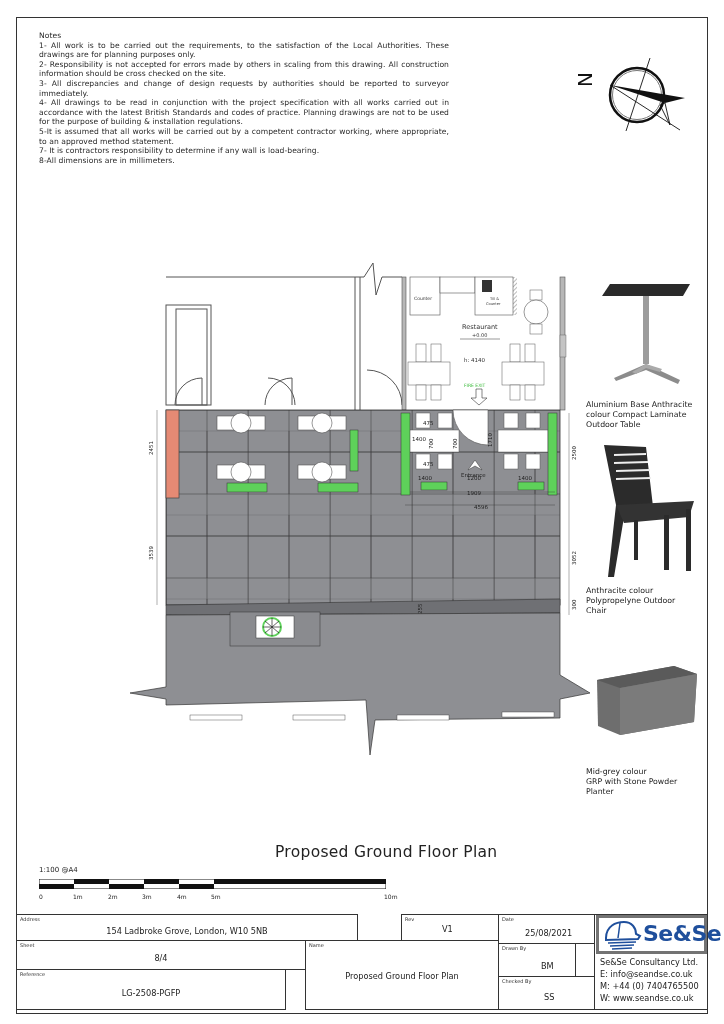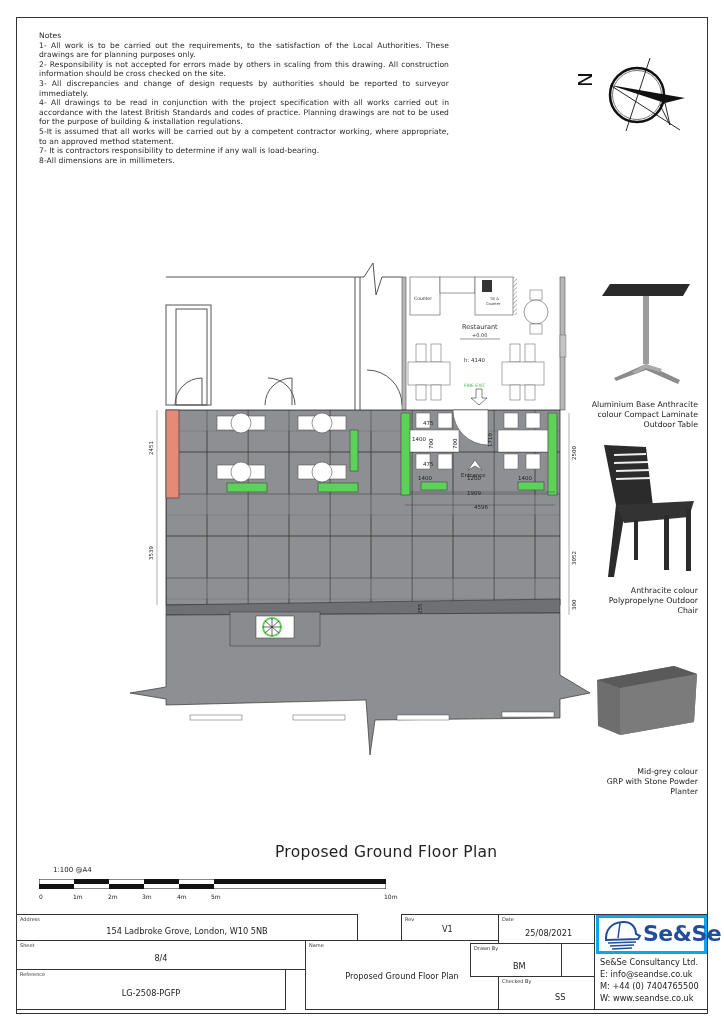--- a/index.html
+++ b/index.html
@@ -5,29 +5,29 @@
   * { box-sizing: border-box; margin: 0; padding: 0; }
   html, body { width: 724px; height: 1024px; background: #ffffff; overflow: hidden; }
   body { position: relative; font-family: "DejaVu Sans", sans-serif; color: #222; }
   .sheet-border { position: absolute; left: 16px; top: 17px; width: 692px; height: 997px; border: 1px solid #333; }
   .notes { position: absolute; left: 39px; top: 31px; width: 410px; font-size: 7.6px; line-height: 9.6px; color: #2a2a2a; letter-spacing: 0.05px; }
   .notes .title { display: block; }
   .notes p { text-align: justify; text-align-last: left; }
   .north { position: absolute; left: 570px; top: 55px; width: 120px; height: 85px; }
   .plan { position: absolute; left: 120px; top: 255px; width: 470px; height: 510px; }
   .dim { font-family: "DejaVu Sans", sans-serif; font-size: 5.5px; fill: #222; }
-  .product { position: absolute; left: 586px; width: 112px; text-align: right; font-size: 7.8px; line-height: 10px; color: #222; }
+  .product { position: absolute; left: 586px; width: 112px; text-align: left; font-size: 7.8px; line-height: 10px; color: #222; }
   .plan-title { position: absolute; left: 275px; top: 843px; font-size: 15.5px; color: #222; letter-spacing: 0.3px; }
-  .scale-label { position: absolute; left: 53px; top: 866px; font-size: 7px; color: #222; }
+  .scale-label { position: absolute; left: 39px; top: 866px; font-size: 7px; color: #222; }
   .scalebar { position: absolute; left: 39px; top: 879px; width: 347px; height: 10px; }
   .scale-tick { position: absolute; top: 893px; font-size: 6px; color: #222; transform: translateX(-1px); }
   .tb { position: absolute; border: 1px solid #333; background: #fff; }
   .tb-label { position: absolute; left: 3px; top: 1px; font-size: 5px; color: #333; }
   .tb-val { position: absolute; font-size: 8.2px; color: #222; text-align: center; }
-  .logo-box { position: absolute; left: 596px; top: 915px; width: 111px; height: 39px; border: 3px solid #0ea5e9; background: #fff; }
+  .logo-box { position: absolute; left: 596px; top: 915px; width: 111px; height: 39px; border: 3px solid #737373; background: #fff; }
   .logo-text { position: absolute; left: 44px; top: 3px; font-size: 22px; color: #1f4f9c; font-weight: bold; letter-spacing: -0.5px; }
   .contact { position: absolute; left: 600px; top: 956px; font-size: 8.2px; line-height: 12px; color: #222; }
 </style>
 </head>
 <body>
 
 <div class="sheet-border"></div>
 
 <div class="notes">
   <span class="title">Notes</span>
@@ -279,31 +279,31 @@
   <span class="tb-val" style="left:26px;top:13px">25/08/2021</span>
 </div>
 <div class="tb" style="left:16px;top:940px;width:290px;height:30px">
   <span class="tb-label">Sheet</span>
   <span class="tb-val" style="left:0;right:0;top:12px">8/4</span>
 </div>
 <div class="tb" style="left:305px;top:940px;width:194px;height:70px">
   <span class="tb-label">Name</span>
   <span class="tb-val" style="left:0;right:0;top:30px">Proposed Ground Floor Plan</span>
 </div>
-<div class="tb" style="left:470px;top:943px;width:92px;height:34px">
+<div class="tb" style="left:498px;top:943px;width:78px;height:34px">
   <span class="tb-label">Drawn By</span>
   <span class="tb-val" style="left:42px;top:17px">BM</span>
 </div>
 <div class="tb" style="left:16px;top:969px;width:270px;height:41px">
   <span class="tb-label">Reference</span>
   <span class="tb-val" style="left:0;right:0;top:18px">LG-2508-PGFP</span>
 </div>
 <div class="tb" style="left:498px;top:976px;width:97px;height:34px">
   <span class="tb-label">Checked By</span>
-  <span class="tb-val" style="left:56px;top:15px">SS</span>
+  <span class="tb-val" style="left:45px;top:15px">SS</span>
 </div>
 <div class="tb" style="left:594px;top:914px;width:114px;height:96px"></div>
 <div class="logo-box">
   <svg style="position:absolute;left:3px;top:2px;width:40px;height:30px" viewBox="0 0 40 30">
     <path d="M4,18 C4,6 14,2 22,2 C30,2 34,8 34,14 L38,16 L36,19 L4,20 Z" fill="#fff" stroke="#1f4f9c" stroke-width="2"></path>
     <line x1="18" y1="3" x2="16" y2="18" stroke="#1f4f9c" stroke-width="1.5"></line>
     <path d="M6,23 L34,22 M8,26 L32,25 M10,29 L30,28" stroke="#1f4f9c" stroke-width="1.3"></path>
   </svg>
   <span class="logo-text">Se&amp;Se</span>
 </div>

